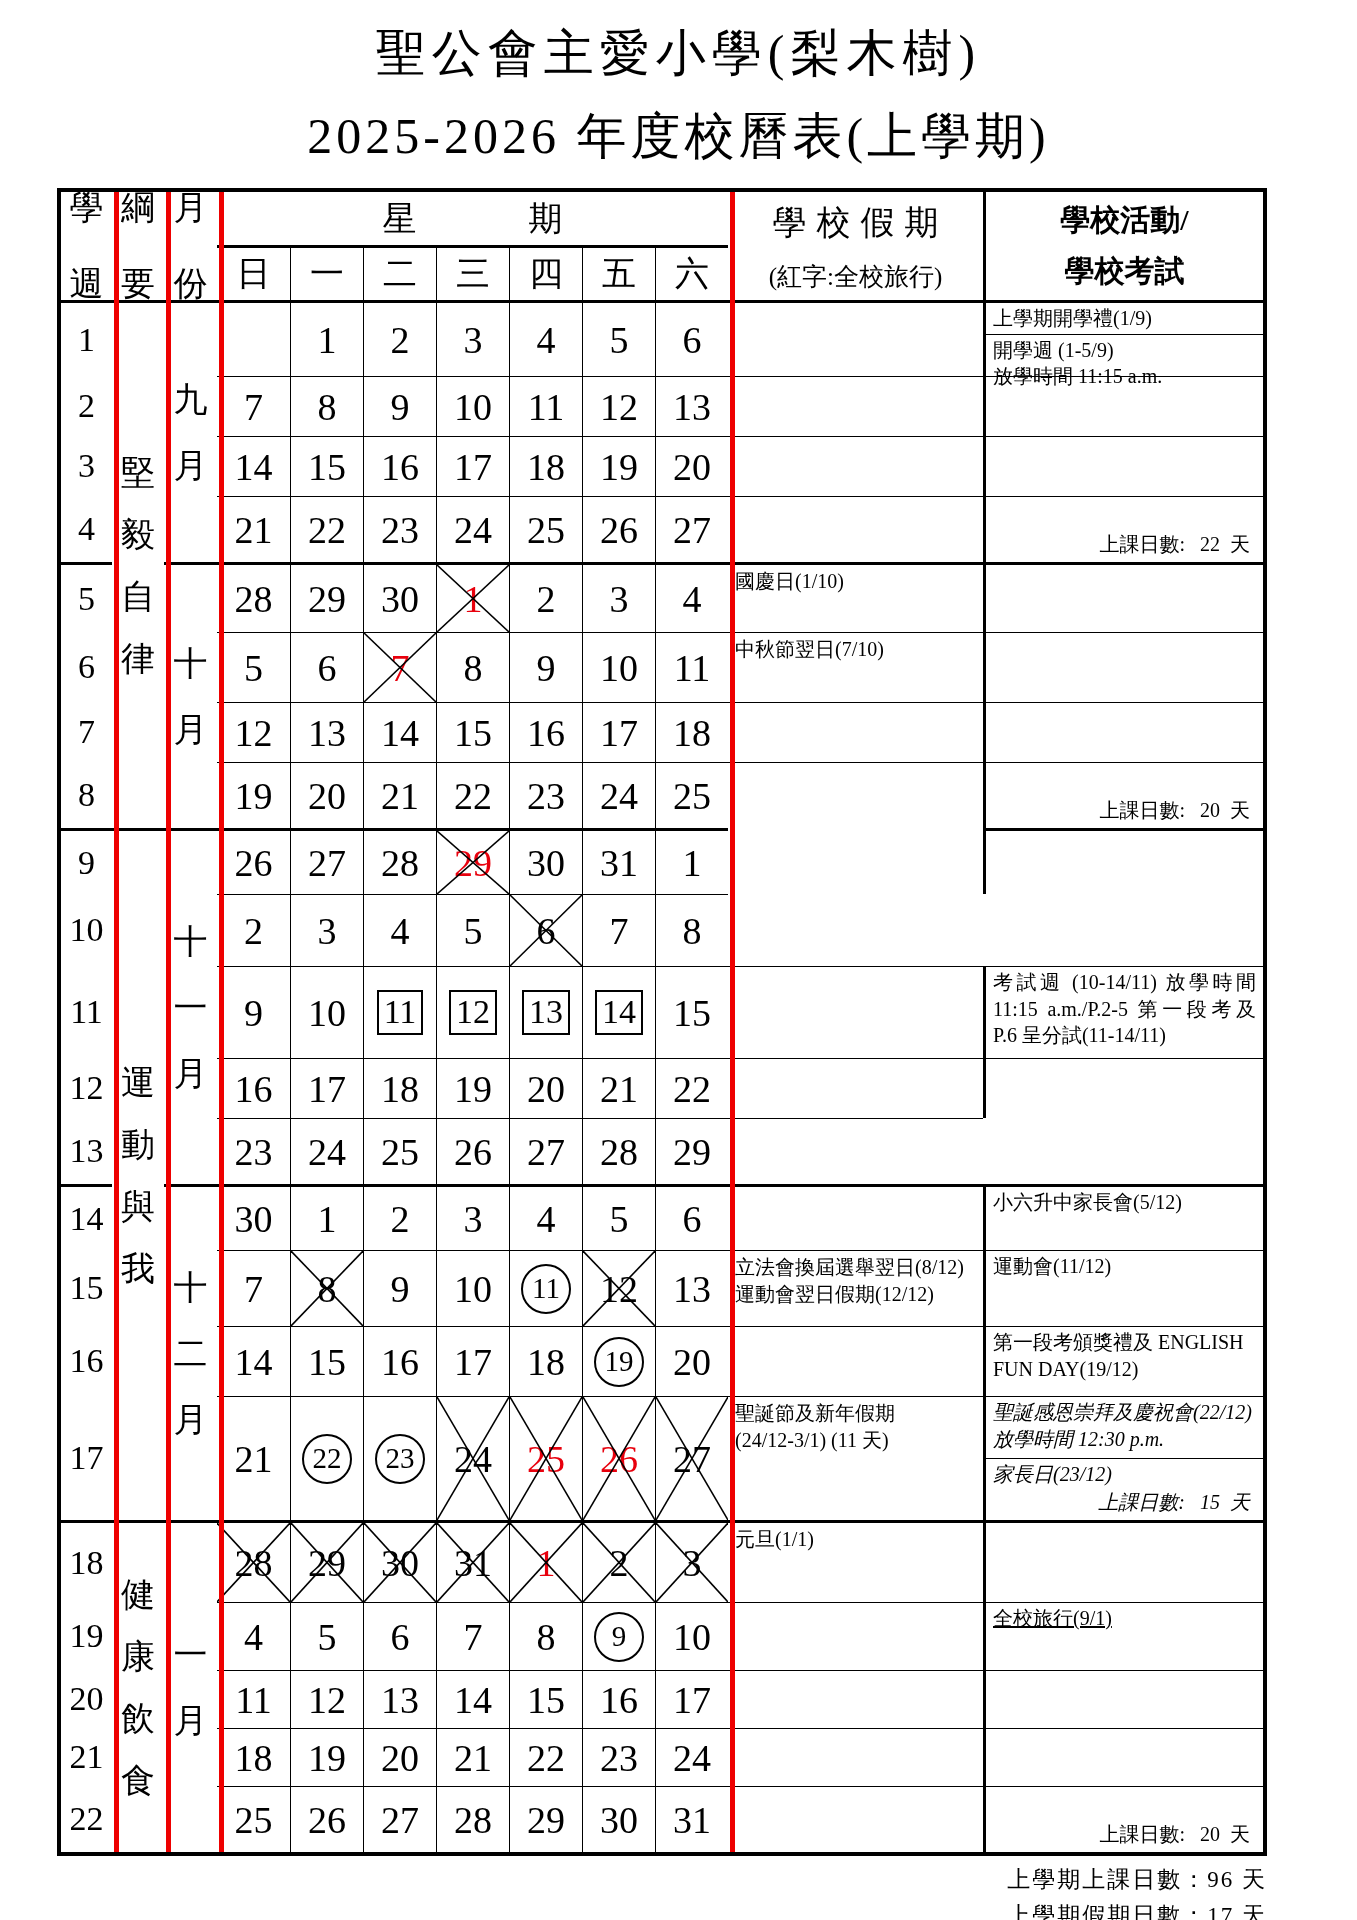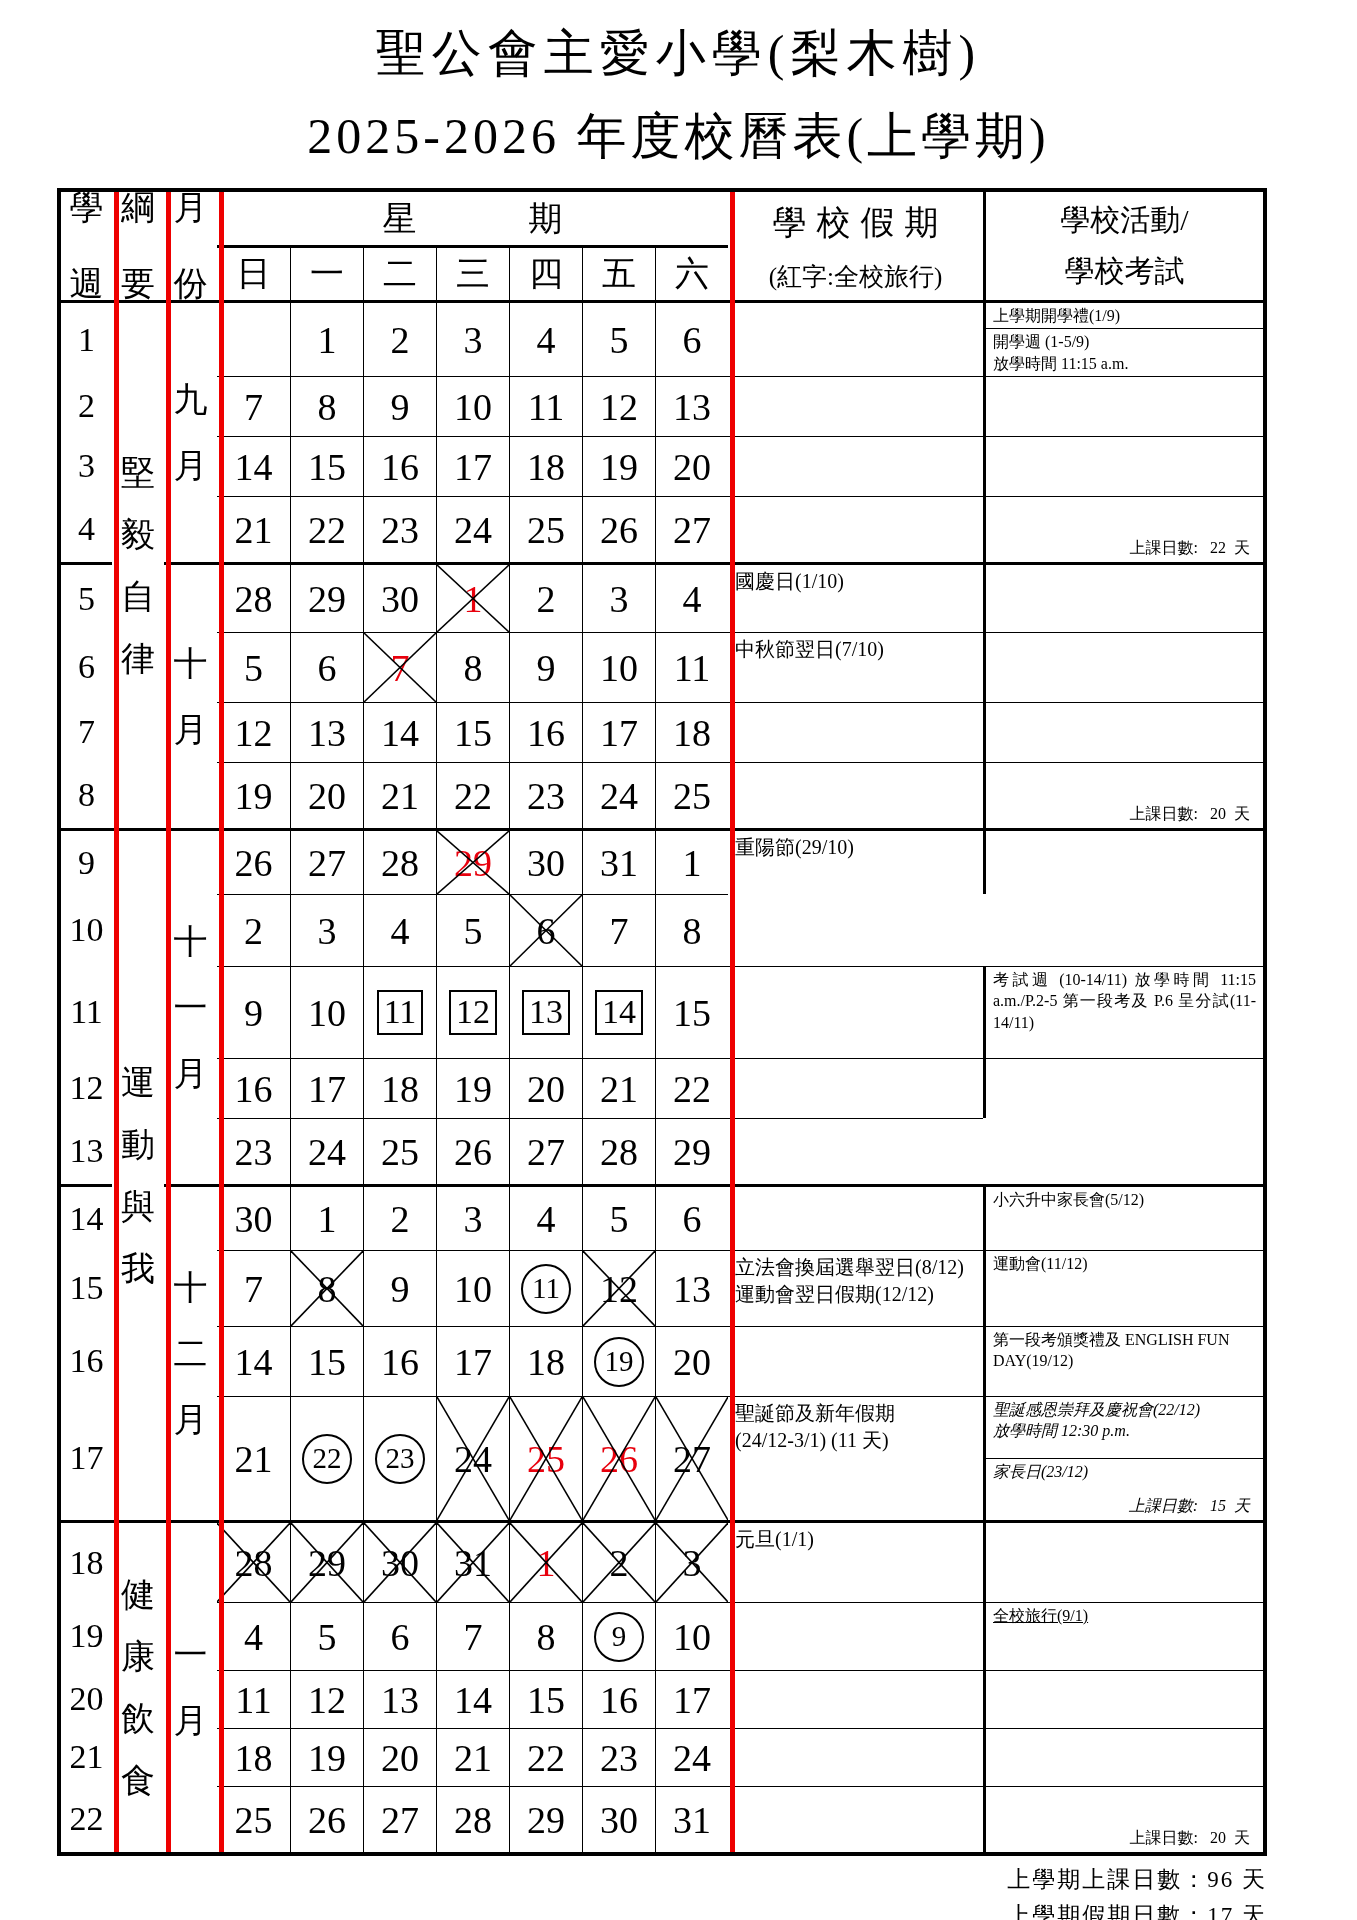--- a/index.html
+++ b/index.html
@@ -52,21 +52,21 @@
   .red  { color: var(--red, #e8000d); }
   .boxm { border: 2.5px solid #000; padding: 0 5px; font-size: 34px; line-height: 1.18; display: inline-block; }
   .circ { width: 50px; height: 50px; border: 2.5px solid #000; border-radius: 50%;
           display: inline-flex; align-items: center; justify-content: center; font-size: 29px; }
   .x { position: absolute; inset: 0; width: 100%; height: 100%; z-index: 2; }
   .x line { stroke: #000; stroke-width: 1.6; vector-effect: non-scaling-stroke; }
 
   .hol { align-items: flex-start; justify-content: flex-start; text-align: left;
          font-size: 20px; line-height: 1.35; padding: 3px 7px; display: flex; }
   .act { display: flex; flex-direction: column; align-items: stretch; justify-content: flex-start; padding: 0; }
-  .sub { flex: 1; display: flex; flex-direction: column; padding: 2px 7px; font-size: 16px; line-height: 1.33; text-align: left; }
+  .sub { flex: 1; display: flex; flex-direction: column; padding: 2px 7px; font-size: 20px; line-height: 1.33; text-align: left; }
   .divid { border-top: 1.5px solid #000; }
   .just { text-align: justify; }
   .note { margin-top: auto; text-align: right; padding: 0 6px 2px 0; white-space: pre; }
 
   .footer { width: 1267px; margin-top: 6px; text-align: right; font-size: 23px; line-height: 1.55; letter-spacing: 2px; }
 </style>
 </head>
 <body>
 
 <div class="page">
@@ -95,21 +95,21 @@
         <div class="c dn blk" style="grid-area: 2 / 5 / span 1 / span 1;">一</div>
         <div class="c dn blk" style="grid-area: 2 / 6 / span 1 / span 1;">二</div>
         <div class="c dn blk" style="grid-area: 2 / 7 / span 1 / span 1;">三</div>
         <div class="c dn blk" style="grid-area: 2 / 8 / span 1 / span 1;">四</div>
         <div class="c dn blk" style="grid-area: 2 / 9 / span 1 / span 1;">五</div>
         <div class="c dn blk" style="grid-area: 2 / 10 / span 1 / span 1;">六</div>
         <div class="c holh" style="grid-area: 1 / 11 / span 2 / span 1;">
           <div class="l1">學校假期</div>
           <div class="l2">(紅字:全校旅行)</div>
         </div>
-        <div class="c acth bl3" style="grid-area: 1 / 12 / span 2 / span 1;">
+        <div class="c acth bl3" style="grid-area: 1 / 12 / span 2 / span 1; font-weight: bold;">
           <div>學校活動/</div>
           <div>學校考試</div>
         </div>
         <div class="c vert bt3" style="grid-area: 3 / 2 / span 8 / span 1; gap: 16px;">
           <div>堅</div>
           <div>毅</div>
           <div>自</div>
           <div>律</div>
         </div>
         <div class="c vert bt3" style="grid-area: 11 / 2 / span 9 / span 1; gap: 16px;">
@@ -378,21 +378,20 @@
         </div>
         <div class="c date blk bt3" style="grid-area: 11 / 8 / span 1 / span 1;">
           <span>30</span>
         </div>
         <div class="c date blk bt3" style="grid-area: 11 / 9 / span 1 / span 1;">
           <span>31</span>
         </div>
         <div class="c date blk bt3" style="grid-area: 11 / 10 / span 1 / span 1;">
           <span>1</span>
         </div>
-        <div class="c hol bt3" style="grid-area: 11 / 11 / span 1 / span 1;">重陽節(29/10)</div>
         <div class="c act bl3 bt3" style="grid-area: 11 / 12 / span 1 / span 1;"></div>
         <div class="c wkno" style="grid-area: 12 / 1 / span 1 / span 1;">10</div>
         <div class="c date bt1" style="grid-area: 12 / 4 / span 1 / span 1;">
           <span>2</span>
         </div>
         <div class="c date blk bt1" style="grid-area: 12 / 5 / span 1 / span 1;">
           <span>3</span>
         </div>
         <div class="c date blk bt1" style="grid-area: 12 / 6 / span 1 / span 1;">
           <span>4</span>

